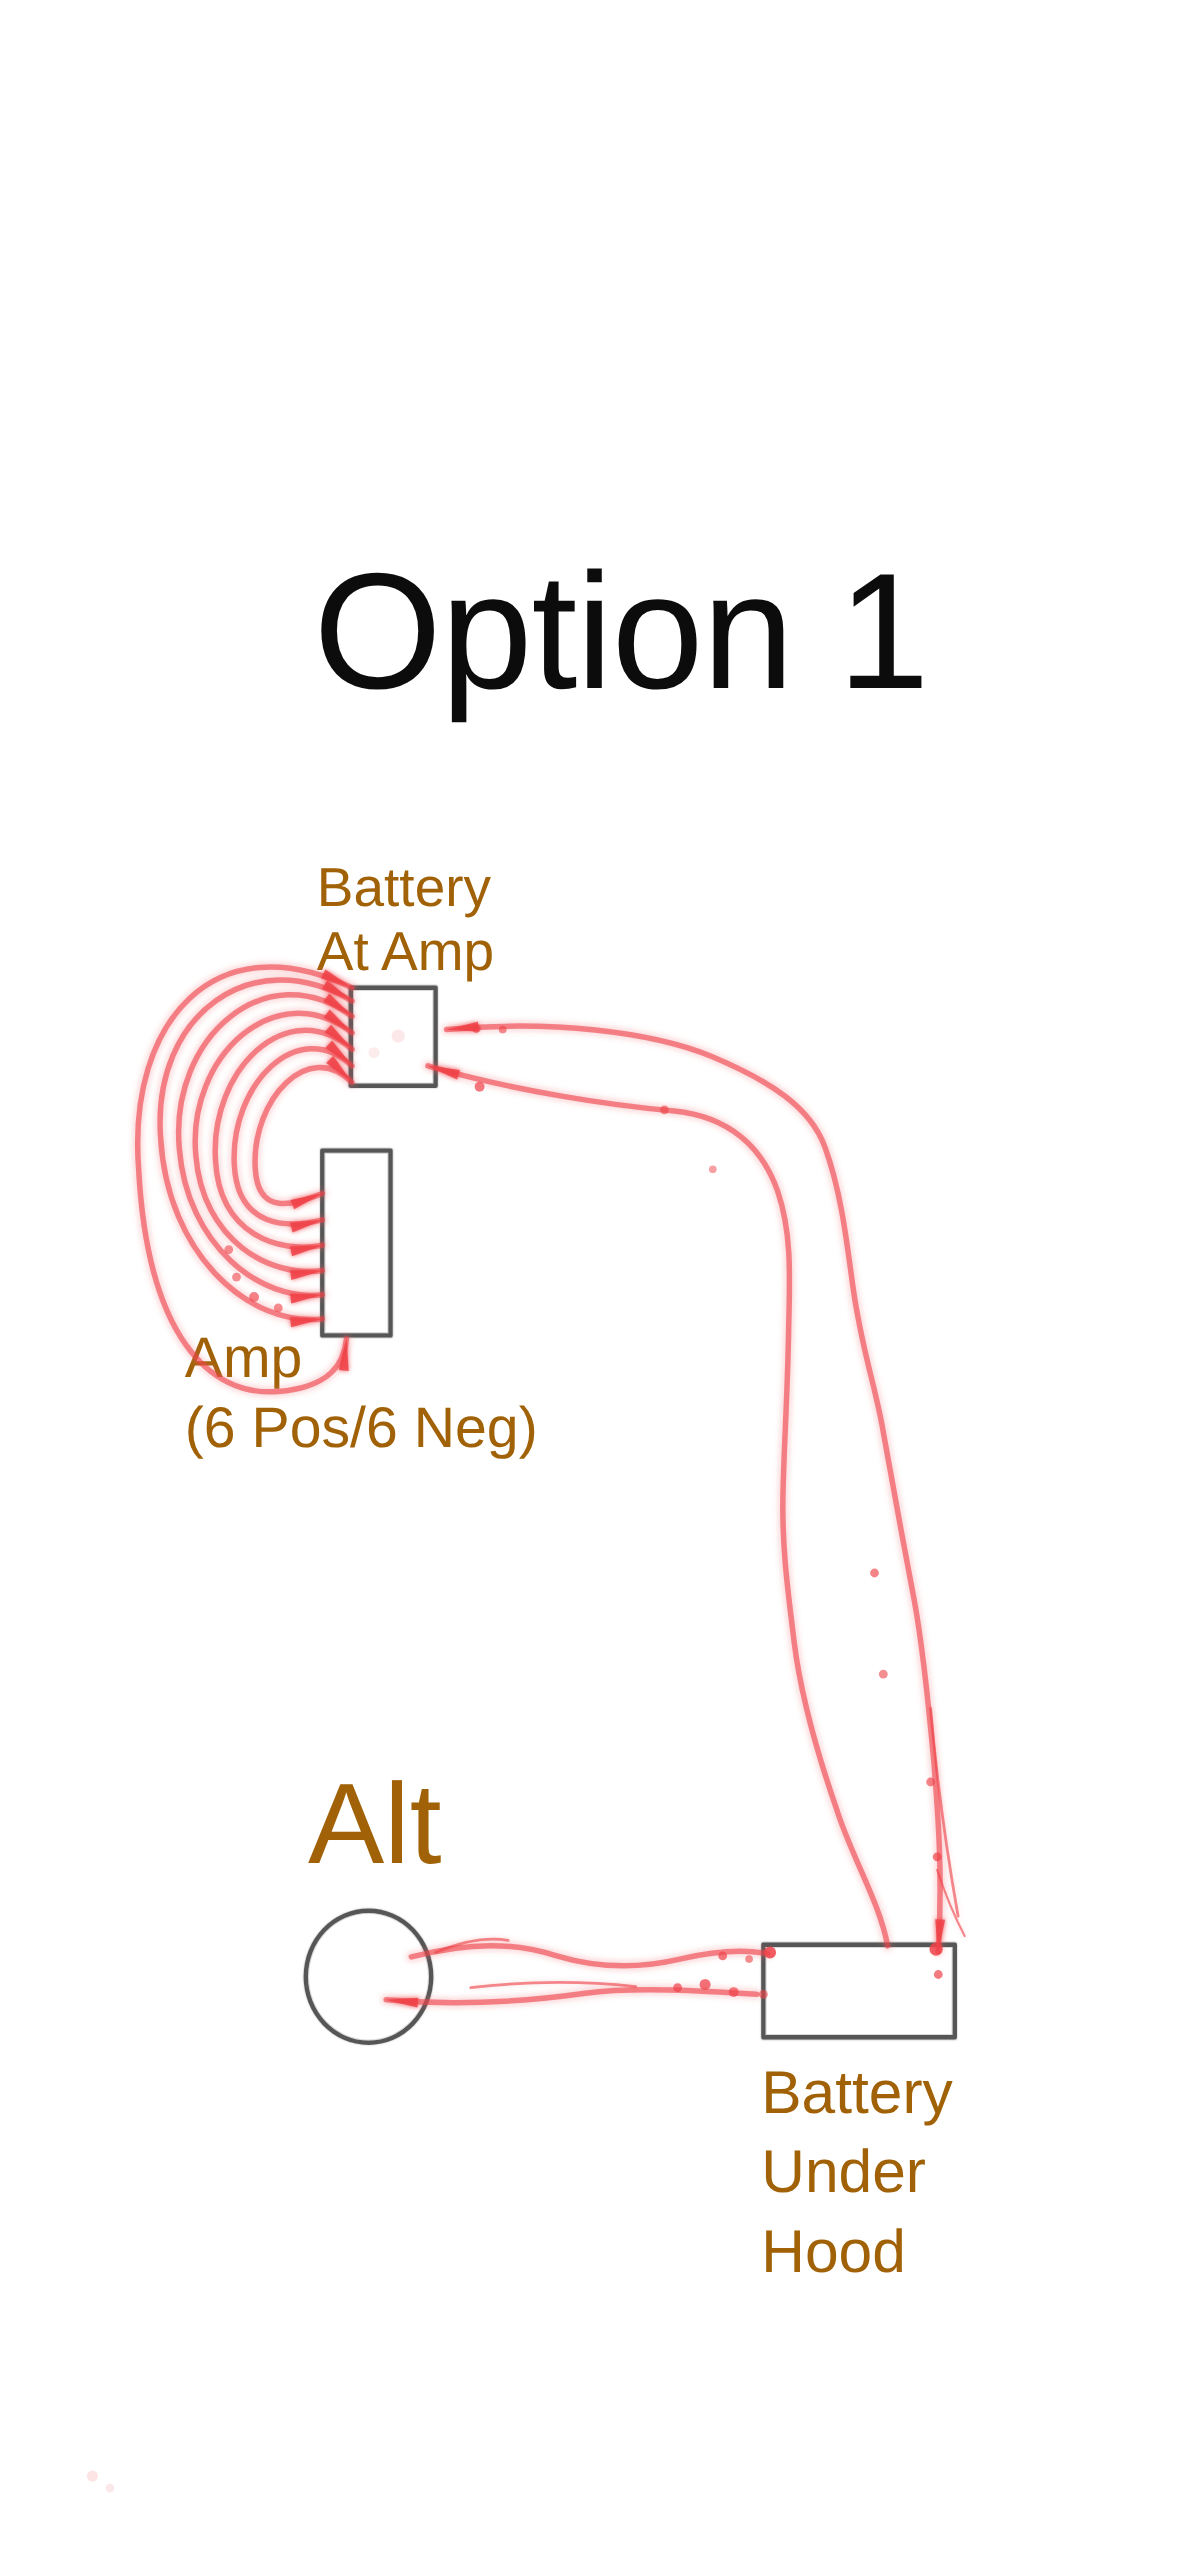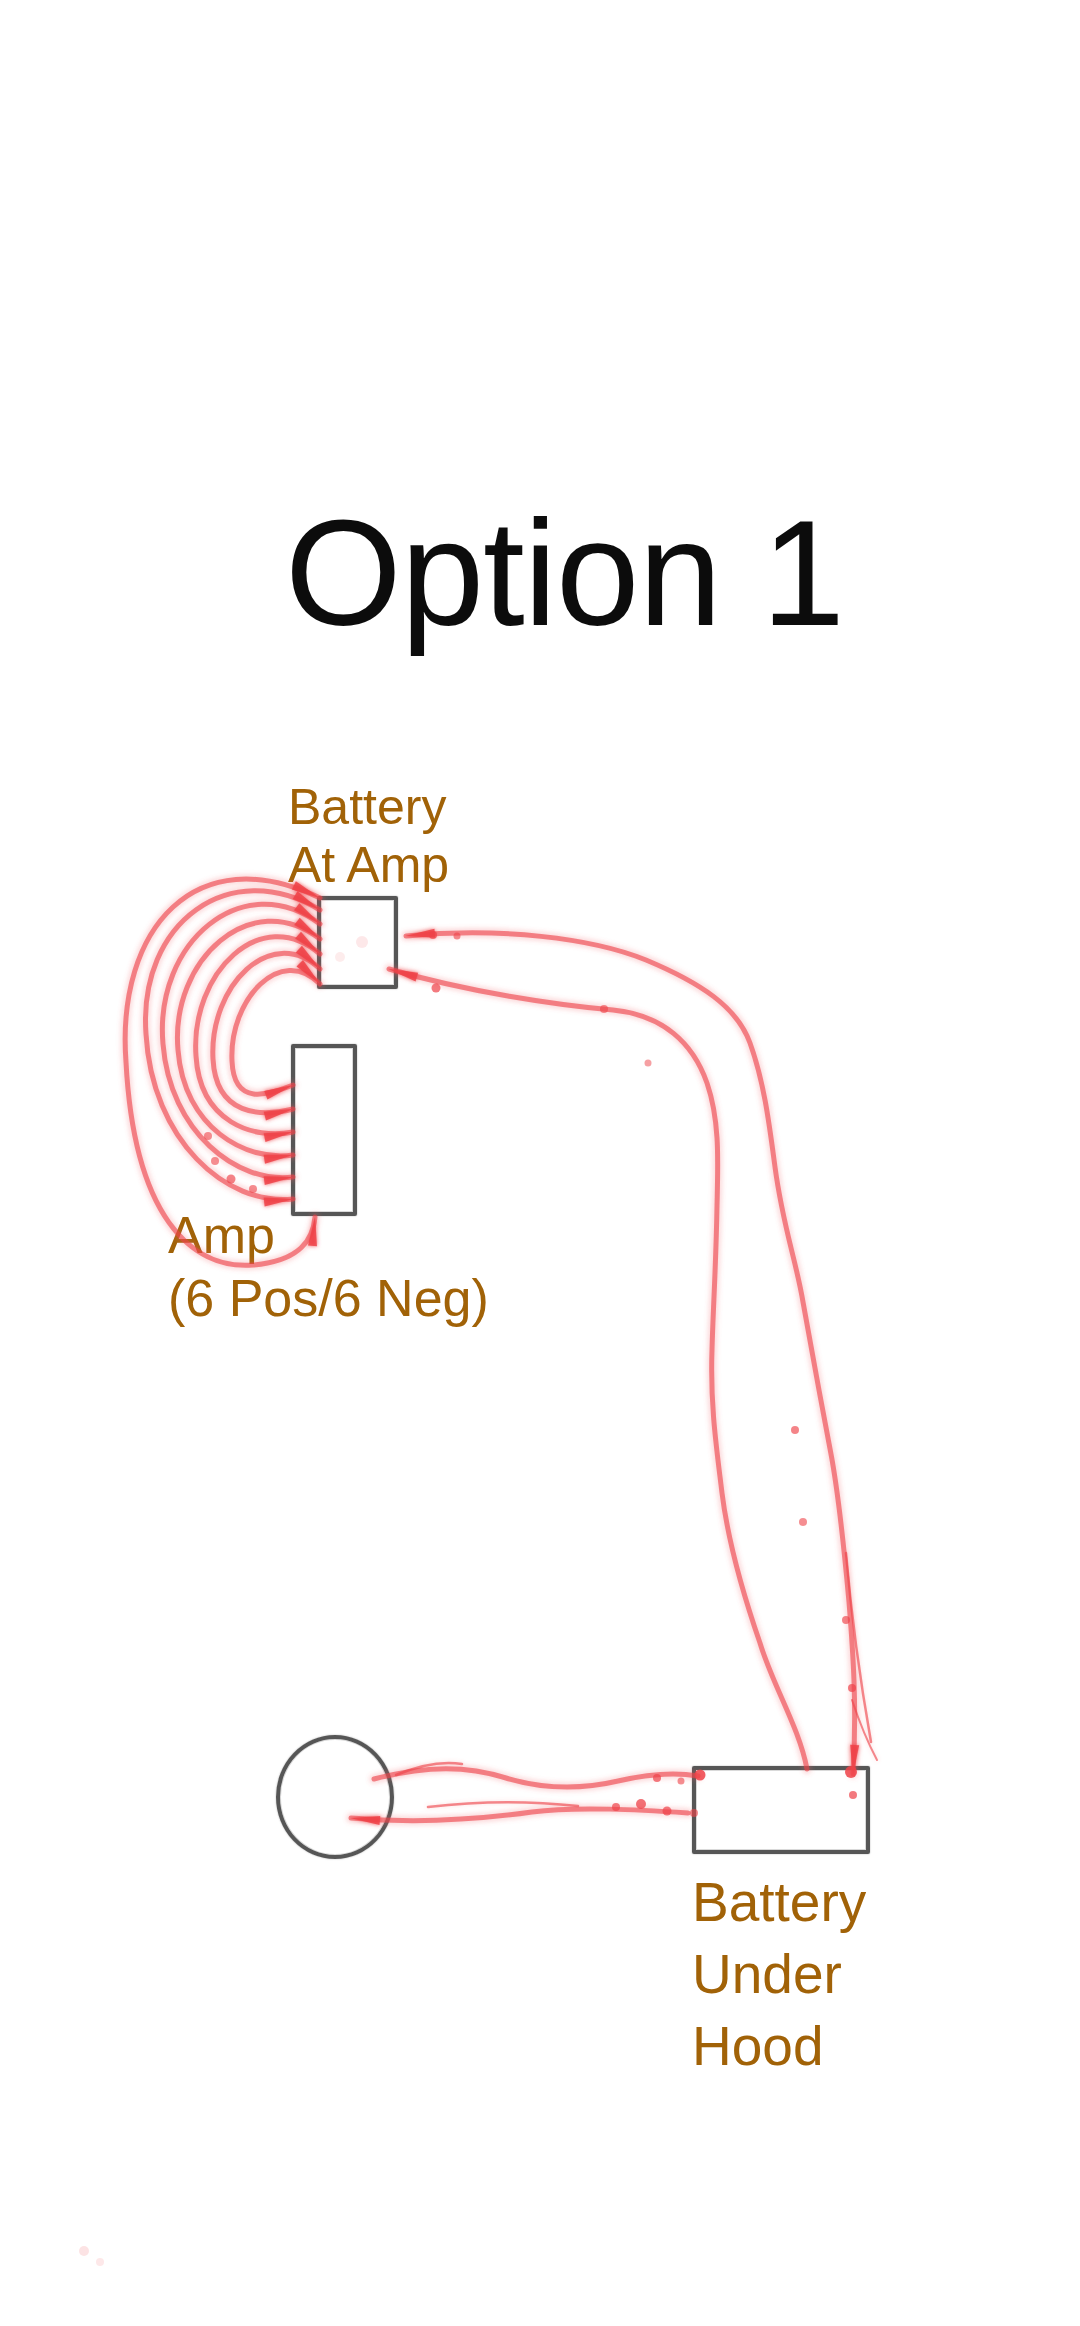--- a/index.html
+++ b/index.html
@@ -38,20 +38,21 @@
   <div class="abs title">Option 1</div>
 
   <div class="abs lbl lbl-battery-at-amp">Battery
 At Amp</div>
   <div class="sketchbox box-battery-at-amp"></div>
 
   <div class="sketchbox box-amp"></div>
   <div class="abs lbl lbl-amp">Amp
 (6 Pos/6 Neg)</div>
 
+  <div class="abs lbl lbl-alt">Alt</div>
   <div class="sketchbox circle-alt"></div>
 
   <div class="sketchbox box-buh"></div>
   <div class="abs lbl lbl-buh">Battery
 Under
 Hood</div>
 
   <svg class="overlay" viewBox="0 0 1080 2326">
     <defs>
       <filter id="soft" x="-30%" y="-30%" width="160%" height="160%">

